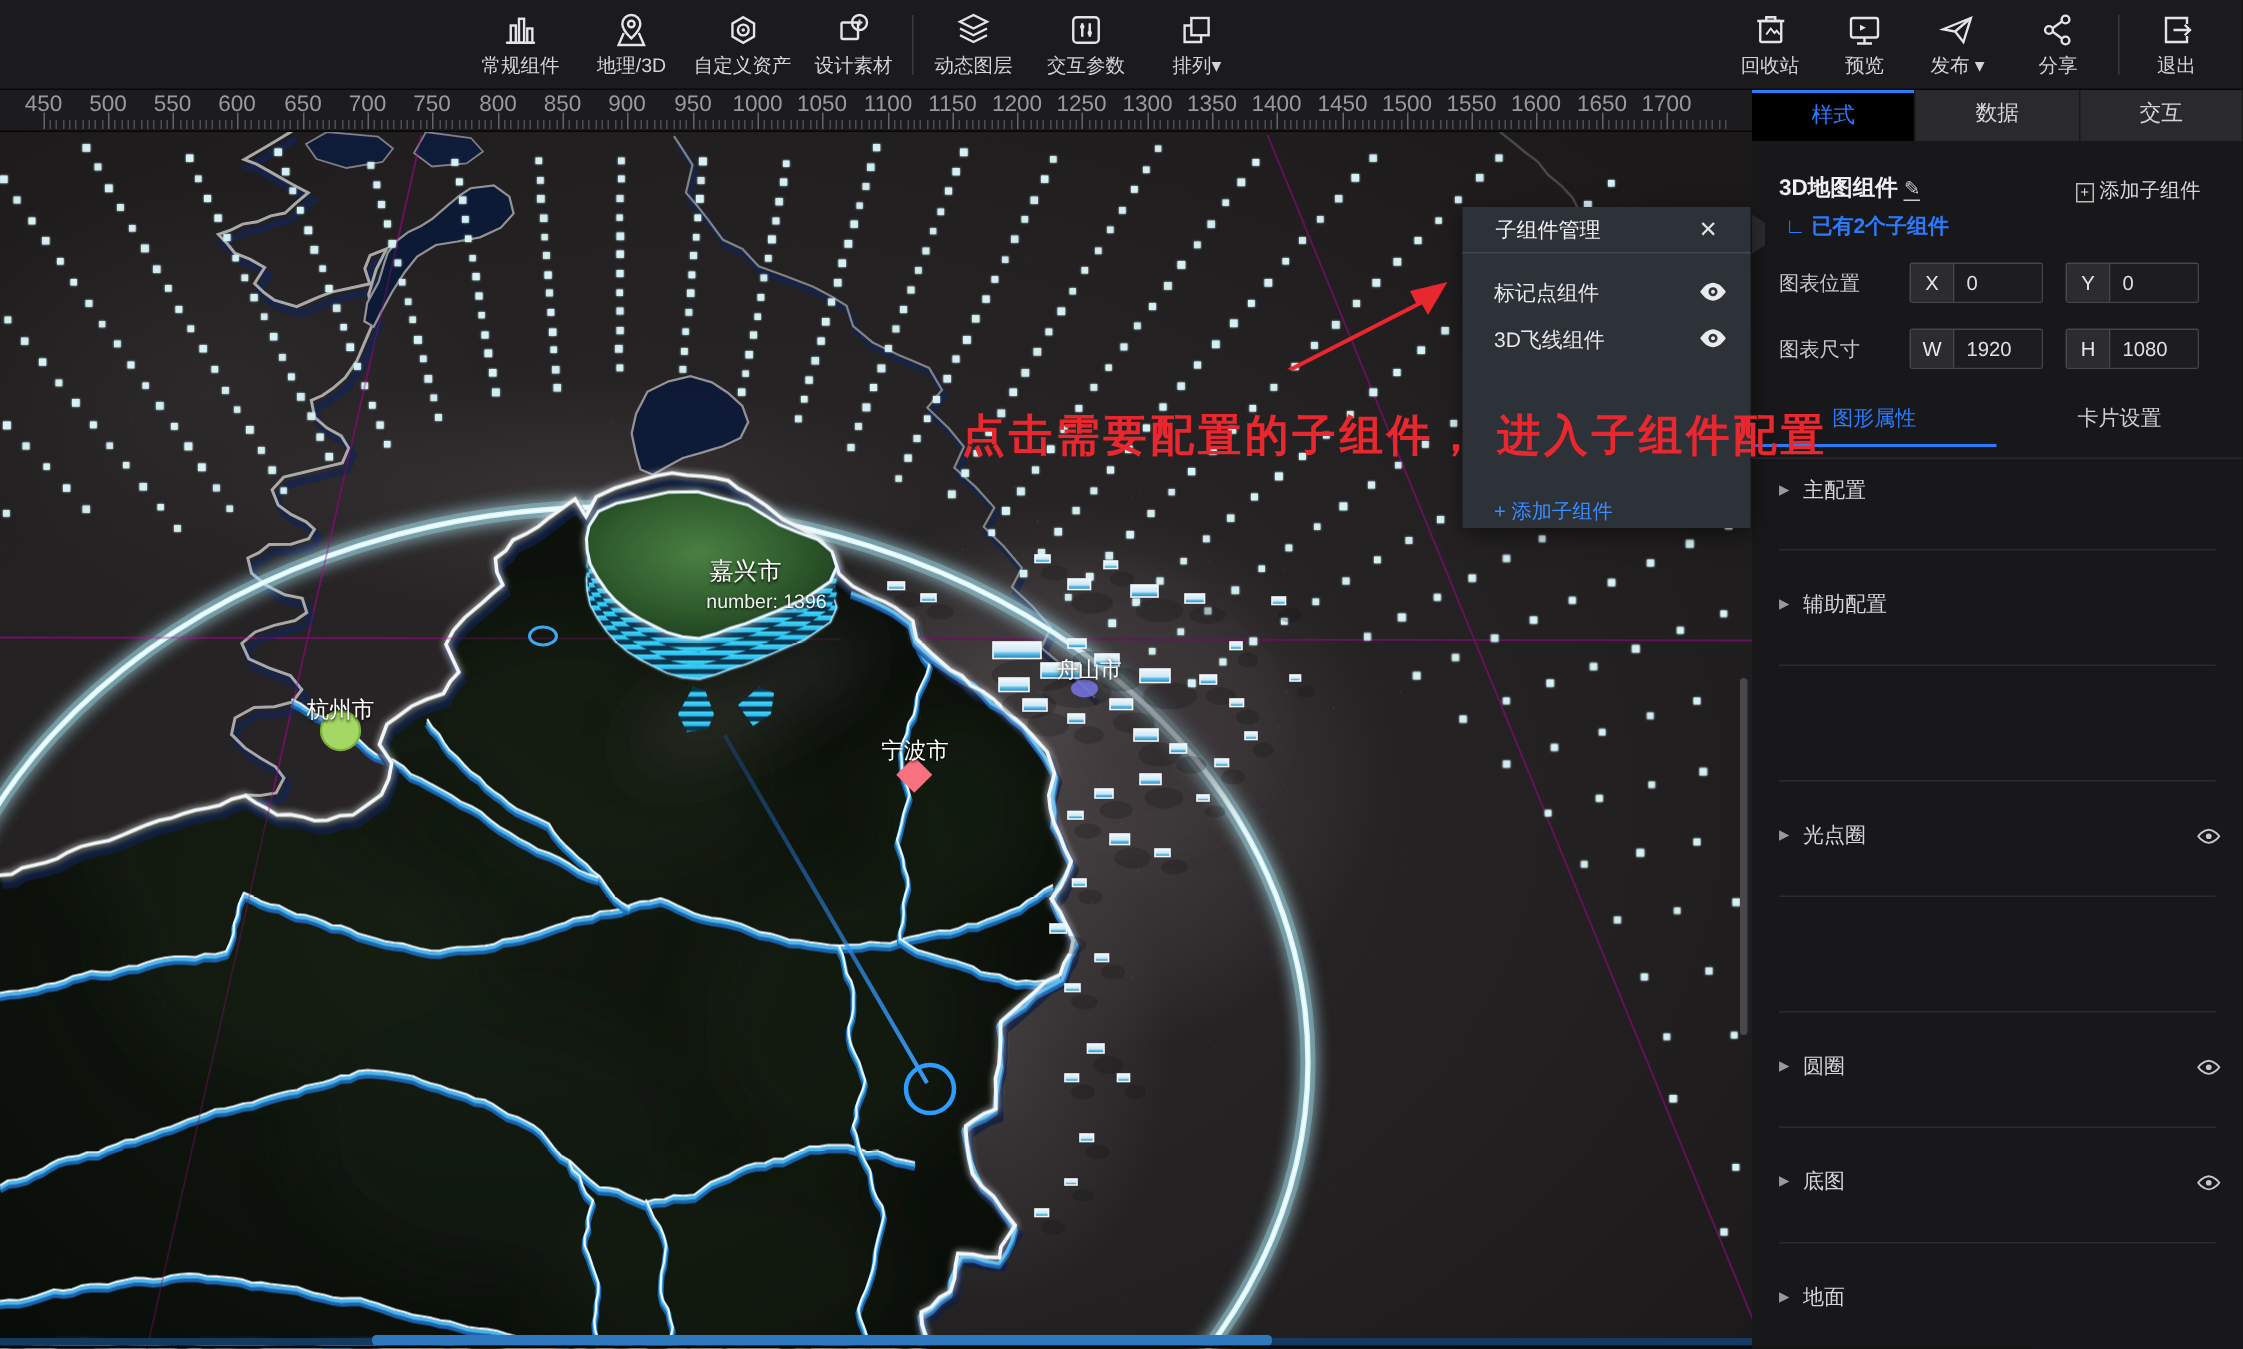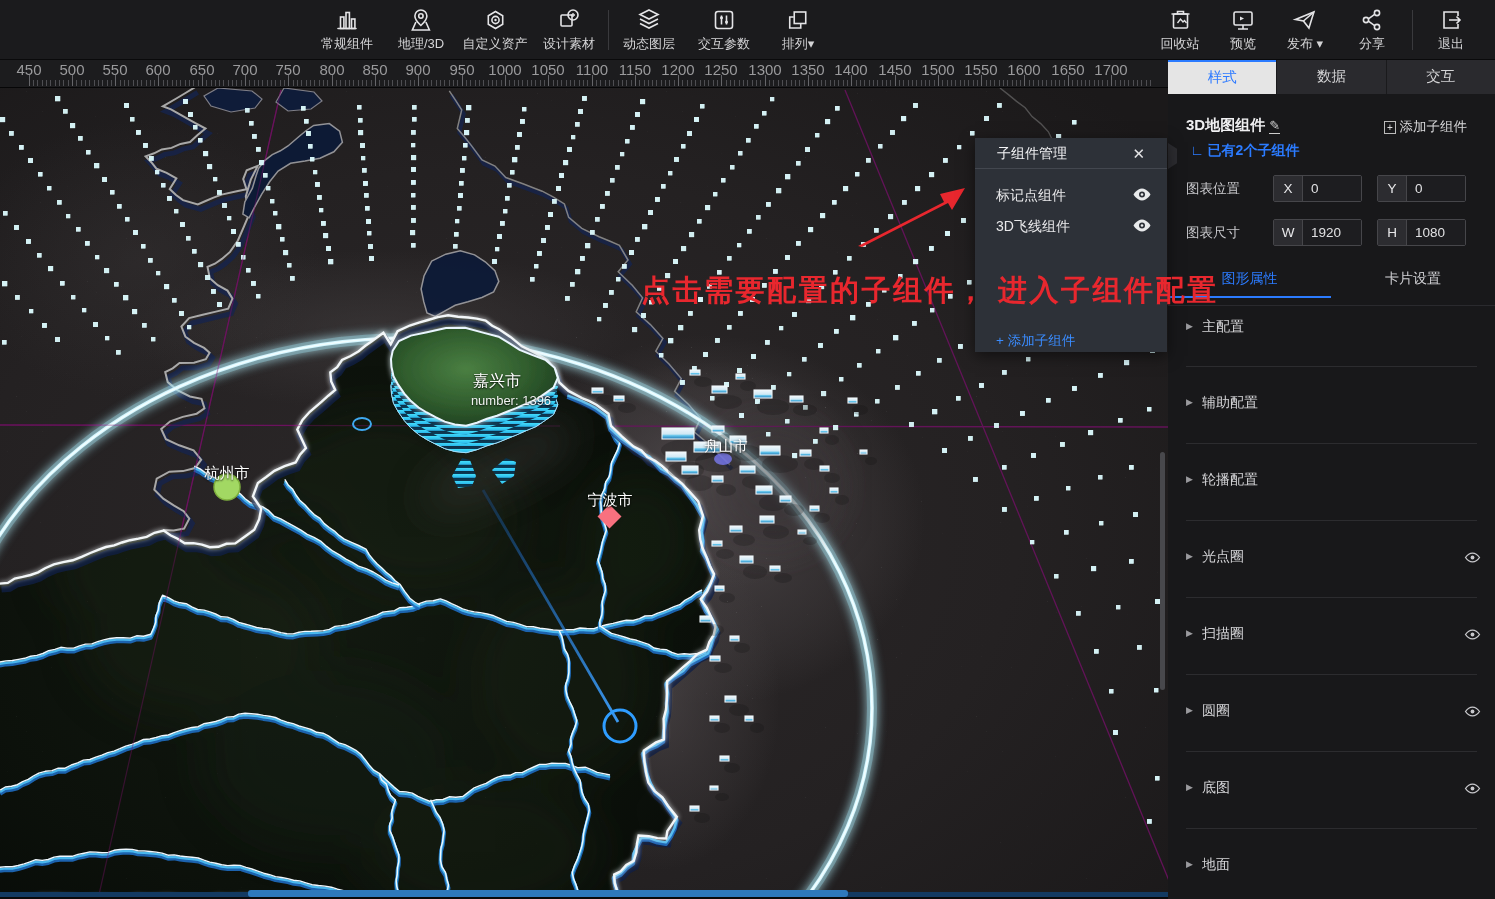--- a/index.html
+++ b/index.html
@@ -8,21 +8,21 @@
 .tbi svg {display:block;margin:0 auto}
 .tbl {font-size:13px;margin-top:2px;white-space:nowrap;color:#d4d4d6}
 .tbdiv {position:absolute;top:10px;width:1px;height:40px;background:#3a3a3d}
 #ruler {position:absolute;left:0;top:60px;width:1168px;height:28px;background:#1c1c1e;border-bottom:1px solid #060607}
 .rn {position:absolute;top:1px;width:40px;text-align:center;font-size:15px;color:#9a9a9c}
 .rt {position:absolute;bottom:1px;width:1px;height:6px;background:#4e4e52}
 .rt.big {height:11px;background:#66666a}
 #sidebar {position:absolute;left:1168px;top:60px;width:327px;height:839px;background:#18181a}
 #tabs {position:relative;height:34px;display:flex}
 .tab {flex:1;text-align:center;line-height:33px;font-size:14.5px;color:#d4d4d6;background:#2a2a2e;border-left:1px solid #1a1a1c}
-.tab.active {background:#e5e5e5;color:#2f7bff;border-top:2px solid #2b7bff;line-height:31px;border-left:none}
+.tab.active {background:#000000;color:#2f7bff;border-top:2px solid #2b7bff;line-height:31px;border-left:none}
 #sbody {position:relative;height:805px}
 .frow {position:absolute;left:18px;width:309px;height:27px}
 .flbl {position:absolute;left:0;top:5px;font-size:13.5px;color:#c8c8cc}
 .fgrp {position:absolute;top:0;width:89px;height:27px;border:1px solid #46464a;border-radius:2px;display:flex}
 .fk {width:29px;background:#2c2c30;color:#e8e8ea;font-size:13.5px;text-align:center;line-height:25px;border-right:1px solid #46464a}
 .fv {flex:1;background:#1d1d20;color:#e0e0e2;font-size:13.5px;line-height:25px;padding-left:8px}
 .arow {position:absolute;left:18px;width:295px;height:20px;color:#d5d5d8;font-size:14px}
 .tri {font-size:9px;color:#9a9a9e;margin-right:9px;vertical-align:2px}
 .aeye {position:absolute;right:0;top:1px}
 .adiv {position:absolute;left:18px;width:291px;border-bottom:1px solid #2c2c2f}
@@ -1144,26 +1144,21 @@
       <span class="fgrp" style="left:191px">
             <span class="fk">H</span>
             <span class="fv">1080</span>
           </span>
     </div>
     <div style="position:absolute;left:0;top:176px;width:163px;text-align:center;font-size:14px;color:#2b7bff;padding-bottom:8px;border-bottom:2px solid #2b7bff">图形属性</div>
     <div style="position:absolute;left:163px;top:176px;width:164px;text-align:center;font-size:14px;color:#d0d0d4">卡片设置</div>
     <div style="position:absolute;left:0;top:211px;width:327px;border-bottom:1px solid #2a2a2e"></div>
     <div class="arow" style="top:224px"><span class="tri">▶</span><span class="albl">主配置</span></div>
         <div class="arow" style="top:300px"><span class="tri">▶</span><span class="albl">辅助配置</span></div>
-        <div class="arow" style="top:377px"><span class="tri">▶</span><span class="albl">轮播配置</span></div>
         <div class="arow" style="top:454px"><span class="tri">▶</span><span class="albl">光点圈</span><span class="aeye"><svg width="17" height="17" viewBox="0 0 17 17" fill="none" stroke="#c8c8cc" stroke-width="1.3">
-              <path d="M1.5 8.5s3-4.4 7-4.4 7 4.4 7 4.4-3 4.4-7 4.4-7-4.4-7-4.4z"></path>
-              <circle cx="8.5" cy="8.5" r="1.9" fill="#c8c8cc" stroke="none"></circle>
-            </svg></span></div>
-        <div class="arow" style="top:531px"><span class="tri">▶</span><span class="albl">扫描圈</span><span class="aeye"><svg width="17" height="17" viewBox="0 0 17 17" fill="none" stroke="#c8c8cc" stroke-width="1.3">
               <path d="M1.5 8.5s3-4.4 7-4.4 7 4.4 7 4.4-3 4.4-7 4.4-7-4.4-7-4.4z"></path>
               <circle cx="8.5" cy="8.5" r="1.9" fill="#c8c8cc" stroke="none"></circle>
             </svg></span></div>
         <div class="arow" style="top:608px"><span class="tri">▶</span><span class="albl">圆圈</span><span class="aeye"><svg width="17" height="17" viewBox="0 0 17 17" fill="none" stroke="#c8c8cc" stroke-width="1.3">
               <path d="M1.5 8.5s3-4.4 7-4.4 7 4.4 7 4.4-3 4.4-7 4.4-7-4.4-7-4.4z"></path>
               <circle cx="8.5" cy="8.5" r="1.9" fill="#c8c8cc" stroke="none"></circle>
             </svg></span></div>
         <div class="arow" style="top:685px"><span class="tri">▶</span><span class="albl">底图</span><span class="aeye"><svg width="17" height="17" viewBox="0 0 17 17" fill="none" stroke="#c8c8cc" stroke-width="1.3">
               <path d="M1.5 8.5s3-4.4 7-4.4 7 4.4 7 4.4-3 4.4-7 4.4-7-4.4-7-4.4z"></path>
               <circle cx="8.5" cy="8.5" r="1.9" fill="#c8c8cc" stroke="none"></circle>

